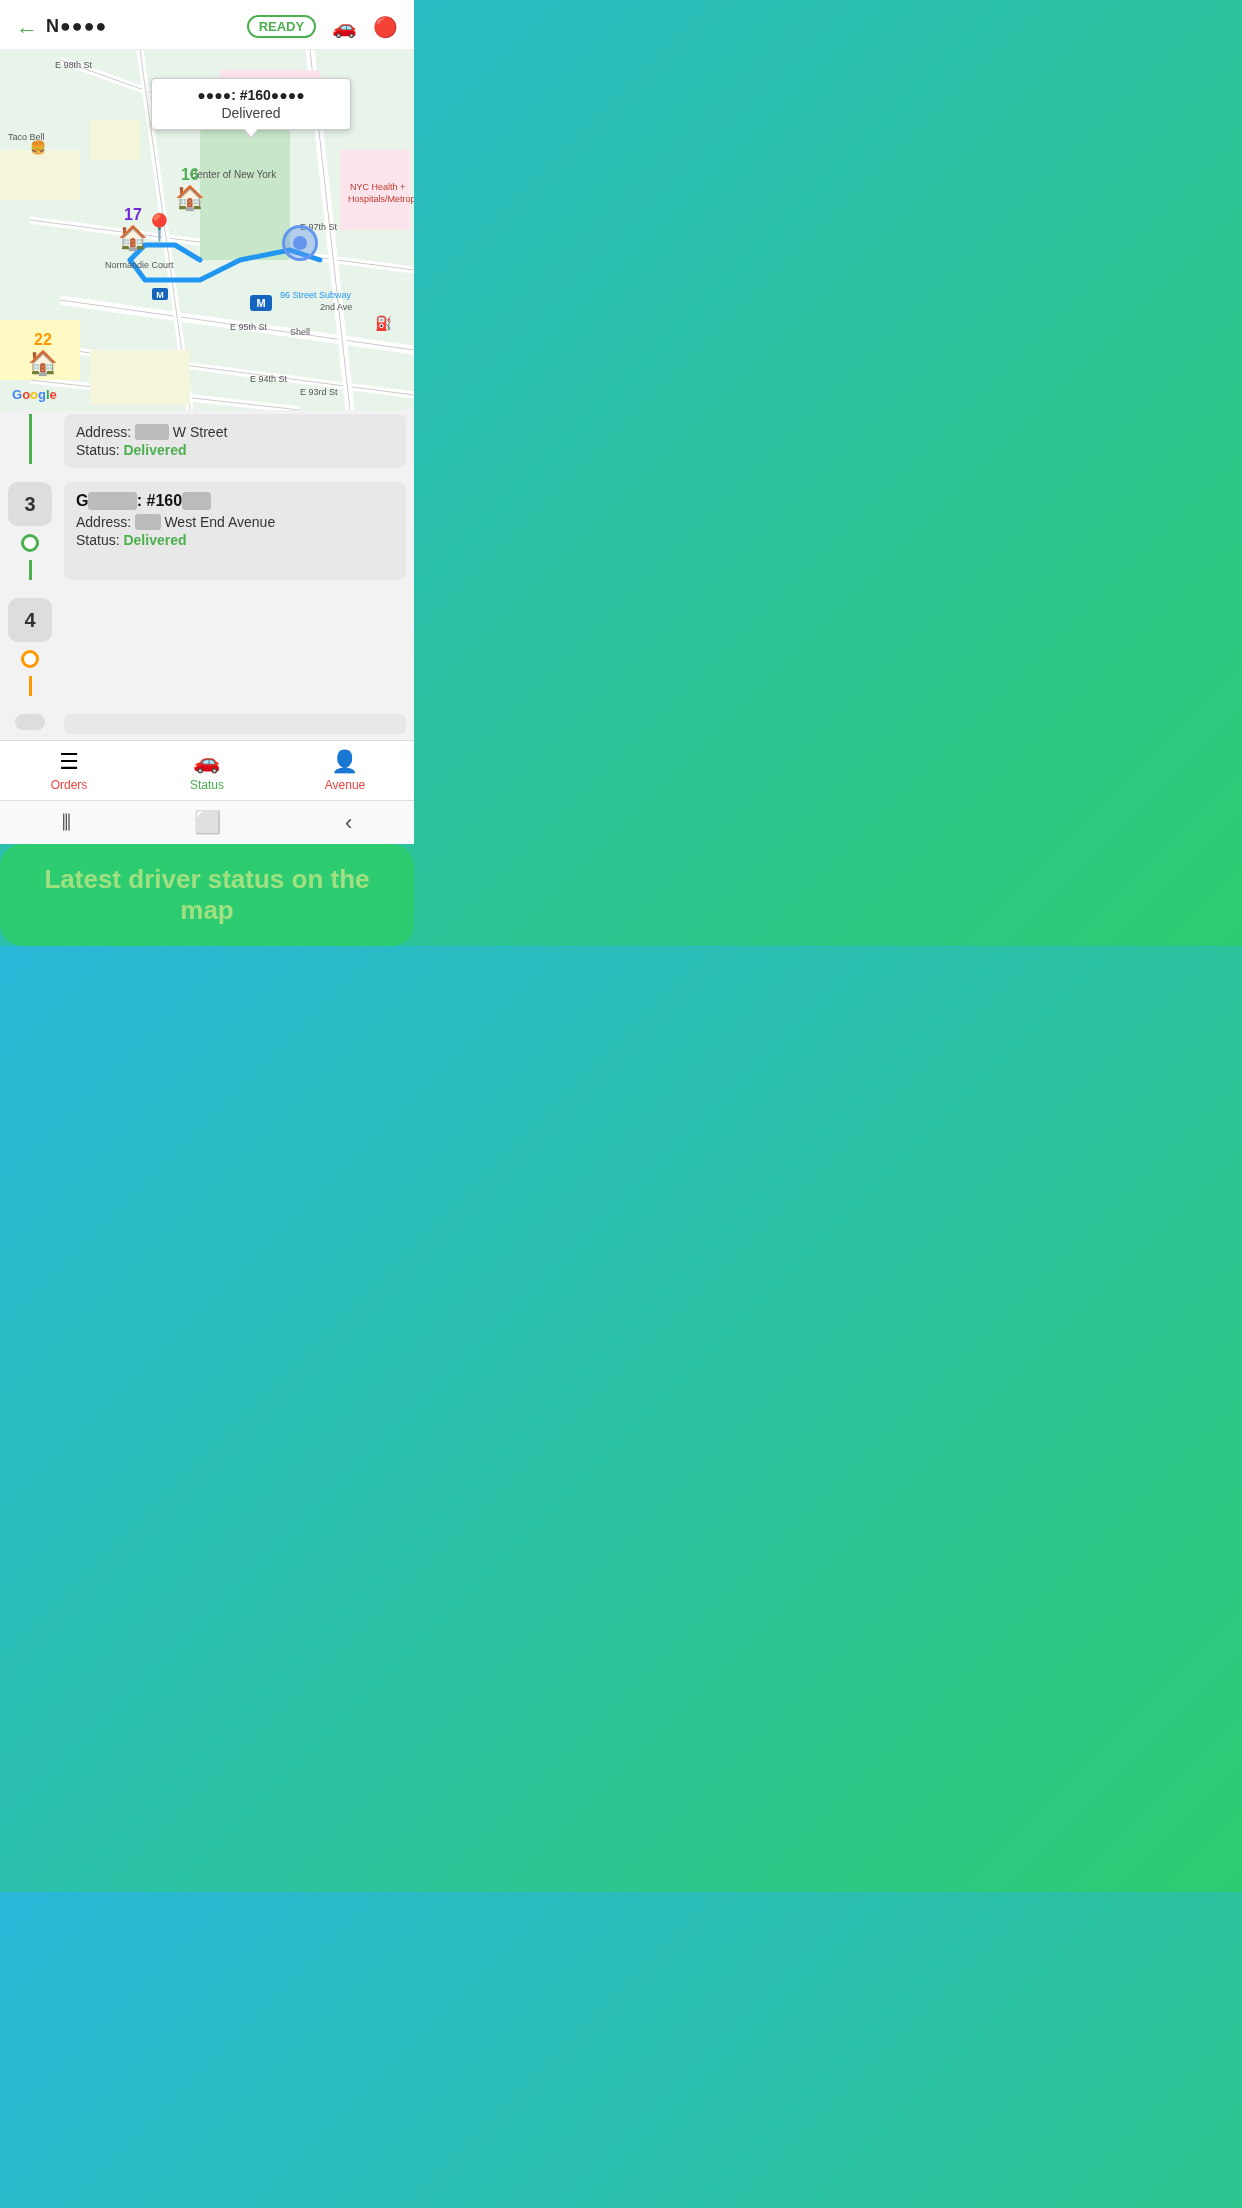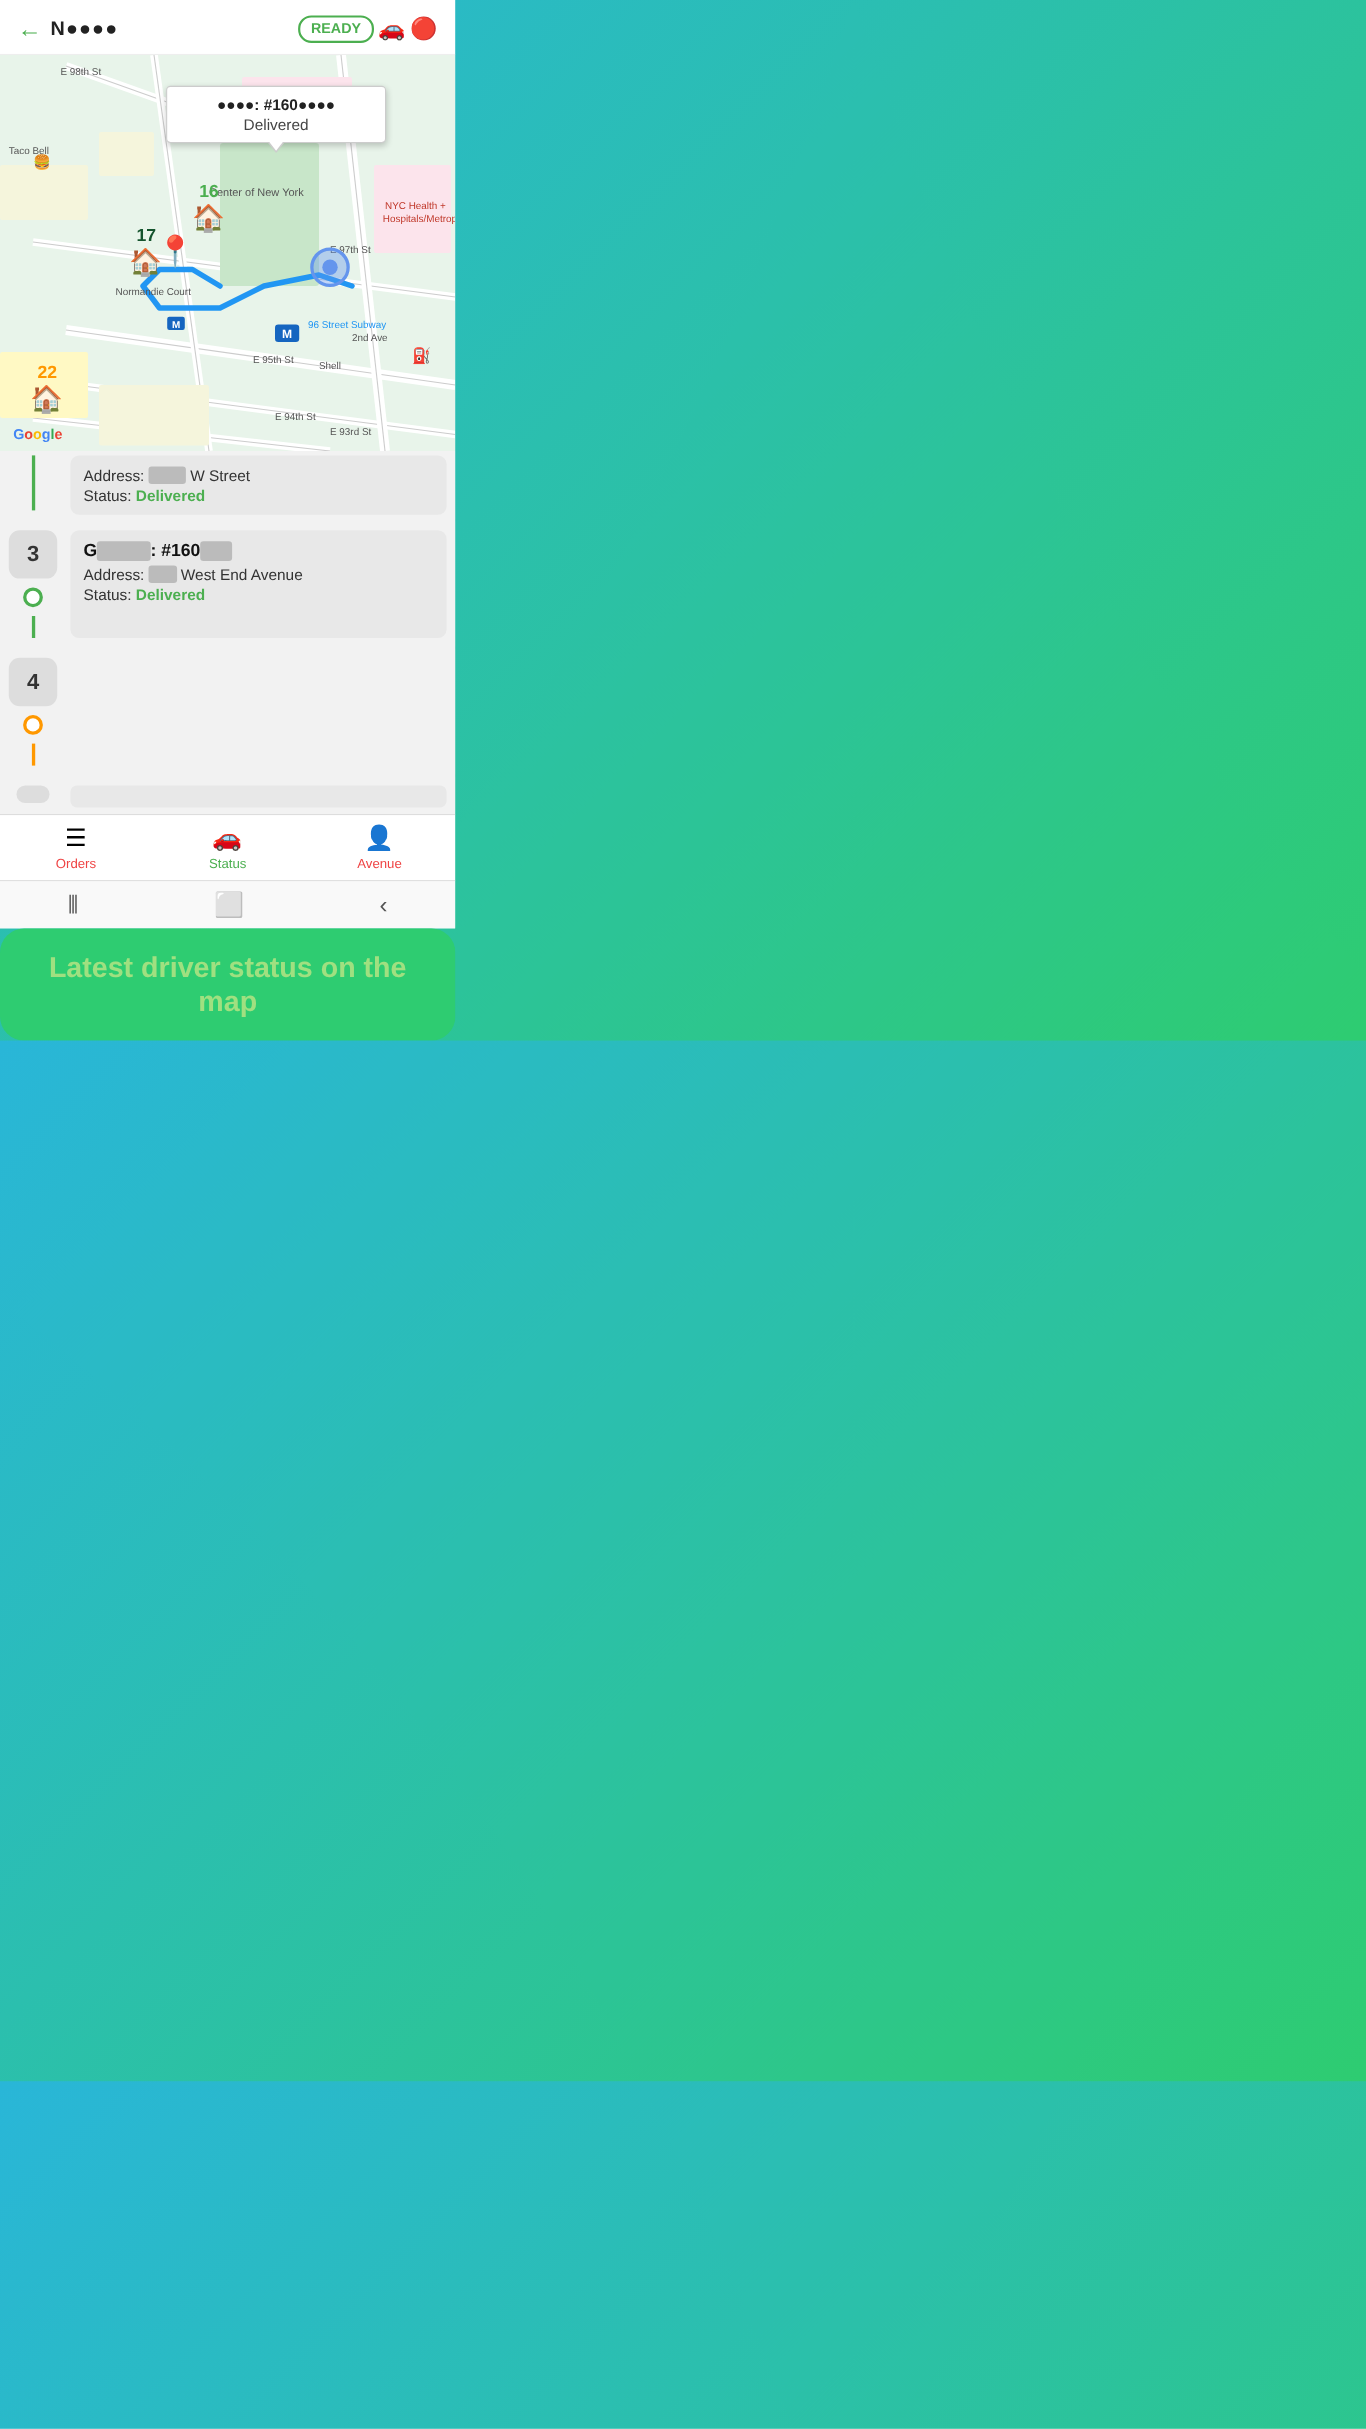--- a/index.html
+++ b/index.html
@@ -42,21 +42,22 @@
       font-weight: bold;
     }
     .header-name {
       font-size: 18px;
       font-weight: 600;
       color: #222;
       letter-spacing: 1px;
     }
     .header-right {
       display: flex;
-      gap: 4px;
+      align-items: center;
+      gap: 16px;
     }
     .ready-badge {
       border: 2px solid #4CAF50;
       color: #4CAF50;
       border-radius: 12px;
       padding: 2px 10px;
       font-size: 13px;
       font-weight: 700;
     }
     .car-icon {
@@ -410,21 +411,21 @@
     </svg>
 
     
     <div class="house-marker" style="top:100px; left:175px;">
       <span class="house-number" style="color:#4CAF50;">16</span>
       <span class="house-icon">🏠</span>
     </div>
 
     
     <div class="house-marker" style="top:140px; left:118px;">
-      <span class="house-number" style="color:#14532d;text-align:right;">17</span>
+      <span class="house-number" style="color:#6d28d9;text-align:right;">17</span>
       <span class="house-icon">🏠</span>
     </div>
 
     
     <div class="house-marker" style="top:265px; left:28px;">
       <span class="house-number" style="color:#FF9800;">22</span>
       <span class="house-icon">🏠</span>
     </div>
 
     

